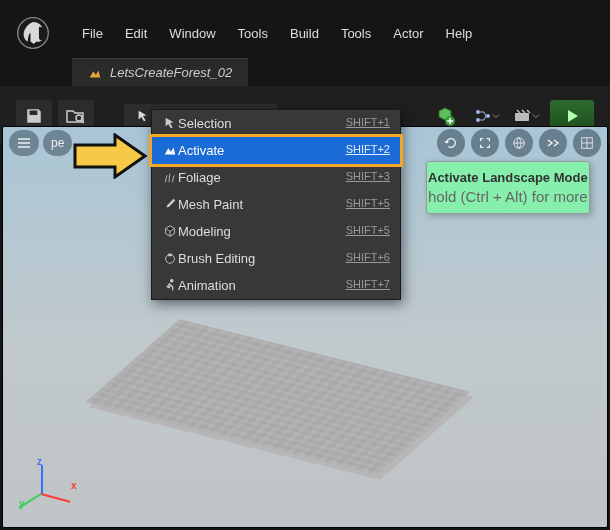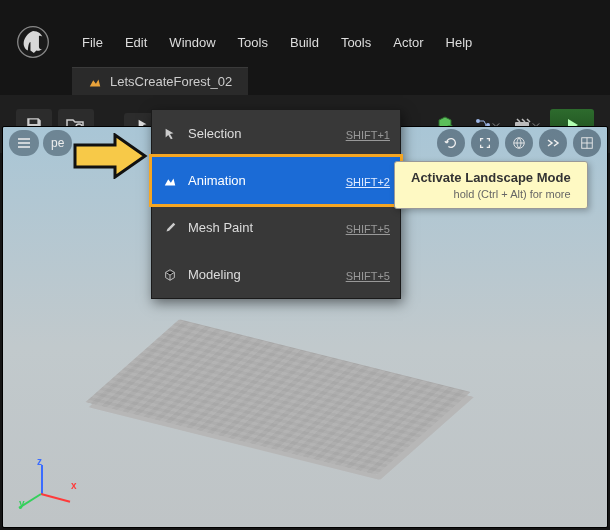--- a/index.html
+++ b/index.html
@@ -1,22 +1,22 @@
 <!DOCTYPE html>
 <html><head>
 <meta charset="utf-8">
 <style>
 * { margin: 0; padding: 0; box-sizing: border-box; font-family: "Segoe UI", Arial, sans-serif; }
 body { background: #151515; width: 610px; height: 530px; overflow: hidden; position: relative; }
 
-.menubar { display: flex; align-items: center; gap: 22px; padding: 25px 16px 6px 16px; color: #ddd; font-size: 13px; }
+.menubar { display: flex; align-items: center; gap: 22px; padding: 16px 16px 6px 16px; color: #ddd; font-size: 13px; }
 .menubar .logo { width: 34px; height: 34px; margin-right: 10px; }
 .menubar .item { cursor: pointer; }
 
-.tabrow { display: flex; align-items: center; padding: 2px 0 0 72px; }
+.tabrow { display: flex; align-items: center; padding: 2px 0 0 72px; font-style: italic; }
 .tab { background: #2a2a2a; padding: 6px 16px; display: flex; align-items: center; gap: 8px; color: #ccc; font-size: 13px; border-top: 1px solid #3a3a3a; }
 .tab .tab-icon { color: #e8a23a; }
 
 .toolbar { display: flex; align-items: center; gap: 6px; padding: 14px 16px 12px 16px; background: #1f1f1f; }
 .tb-btn { width: 36px; height: 32px; background: #2c2c2c; border-radius: 3px; display: flex; align-items: center; justify-content: center; color: #bbb; cursor: pointer; }
 .sel-mode { background: #2c2c2c; border-radius: 3px; padding: 5px 12px; display: flex; align-items: center; gap: 8px; color: #ddd; font-size: 13px; cursor: pointer; margin-left: 24px; }
 .tb-spacer { flex: 1; }
 .tb-add { width: 38px; height: 32px; display:flex; align-items:center; justify-content:center; border-radius:3px; cursor:pointer; position:relative; }
 .tb-play { width: 44px; height: 32px; background: linear-gradient(#2d6b2d,#1e4d1e); border-radius:3px; display:flex; align-items:center; justify-content:center; cursor:pointer; }
 .tb-small { width:34px; height:32px; display:flex; align-items:center; justify-content:center; color:#bbb; cursor:pointer; border-radius:3px; }
@@ -32,30 +32,30 @@
 .gizmo { position:absolute; left:18px; bottom:14px; width:60px; height:60px; }
 .gizmo .axis-z { position:absolute; left:20px; bottom:18px; width:2px; height:30px; background:#3a6cff; }
 .gizmo .axis-x { position:absolute; left:20px; bottom:18px; width:30px; height:2px; background:#ff3a3a; transform: rotate(15deg); transform-origin:left center; }
 .gizmo .axis-y { position:absolute; left:20px; bottom:18px; width:26px; height:2px; background:#35d05c; transform: rotate(148deg); transform-origin:left center; }
 .gizmo .lbl { position:absolute; font-size:10px; font-weight:bold; }
 .gizmo .lz { color:#3a6cff; left:16px; bottom:46px; }
 .gizmo .lx { color:#ff3a3a; left:50px; bottom:22px; }
 .gizmo .ly { color:#35d05c; left:-2px; bottom:4px; }
 
 .dropdown { position:absolute; left:151px; top:109px; width:250px; background:#383838; border:1px solid #1a1a1a; z-index: 20; box-shadow: 2px 4px 12px rgba(0,0,0,.5); }
-.dd-item { display:flex; align-items:flex-end; padding:16px 10px; gap:10px; color:#ddd; font-size:13px; cursor:pointer; }
+.dd-item { display:flex; align-items:flex-start; padding:6px 10px; color:#ddd; font-size:13px; cursor:pointer; }
 .dd-item .shortcut { margin-left:auto; color:#999; font-size:11px;text-decoration:underline; }
 .dd-item.highlight { background:#1b6bd6; color:#fff; border:3px solid #f5a623; margin:-3px; position:relative; z-index:2; }
 .dd-item.highlight .shortcut { color:#e2ecff; }
 .dd-icon { width:16px; display:inline-flex; justify-content:center; color:#bbb; }
 
 .arrow-callout { position:absolute; left:70px; top:133px; z-index:25; }
-.tooltip { position:absolute; left:394px; top:161px; background:#fef9c3; border:1px solid #999; border-radius:3px; padding:8px 16px; font-size:12px; color:#333; z-index:30; box-shadow:2px 2px 6px rgba(0,0,0,.25); white-space: nowrap; }
+.tooltip { position:absolute; left:426px; top:161px; background:#86efac; border:1px solid #999; border-radius:3px; padding:8px 1px; font-size:12px; color:#333; z-index:30; box-shadow:2px 2px 6px rgba(0,0,0,.25); white-space: nowrap; }
 .tooltip .tt-title { font-weight:600; font-size:13px; margin-bottom:3px; }
-.tooltip .tt-sub { color:#666; font-size:11px; text-align: right; }
+.tooltip .tt-sub { color:#666; font-size:15px; text-align: left; }
 
 svg { display:block; }
 </style>
 </head>
 <body>
 
 <div class="menubar">
   <span class="logo">
     <svg viewBox="0 0 40 40" width="34" height="34">
         <circle cx="20" cy="20" r="18" fill="#1a1a1a" stroke="#888" stroke-width="1.5"></circle>
@@ -206,41 +206,70 @@
       </span>
     <span>Selection</span>
     <span class="shortcut">SHIFT+1</span>
   </div>
   <div class="dd-item highlight">
     <span class="dd-icon">
         <svg width="14" height="14" viewBox="0 0 16 16">
           <path d="M2 13L6 6l3 4 3-5 2 8H2z" fill="#fff"></path>
         </svg>
       </span>
-    <span>Animation</span>
+    <span>Activate</span>
     <span class="shortcut">SHIFT+2</span>
+  </div>
+  <div class="dd-item">
+    <span class="dd-icon">
+        <svg width="14" height="14" viewBox="0 0 16 16">
+          <path d="M3 14c0-5 2-8 2-8M7 14c0-6 1-10 1-10M11 14c0-5 2-8 2-8" stroke="#ccc" fill="none"></path>
+        </svg>
+      </span>
+    <span>Foliage</span>
+    <span class="shortcut">SHIFT+3</span>
   </div>
   <div class="dd-item">
     <span class="dd-icon">
         <svg width="14" height="14" viewBox="0 0 16 16">
           <path d="M12 2l2 2-7 7-3 1 1-3 7-7z" fill="#ccc"></path>
         </svg>
       </span>
     <span>Mesh Paint</span>
     <span class="shortcut">SHIFT+5</span>
   </div>
   <div class="dd-item">
     <span class="dd-icon">
         <svg width="14" height="14" viewBox="0 0 16 16">
           <path d="M8 2l5 3v6l-5 3-5-3V5l5-3z" fill="none" stroke="#ccc"></path>
           <path d="M3 5l5 3 5-3M8 8v6" stroke="#ccc"></path>
         </svg>
       </span>
     <span>Modeling</span>
     <span class="shortcut">SHIFT+5</span>
+  </div>
+  <div class="dd-item">
+    <span class="dd-icon">
+        <svg width="14" height="14" viewBox="0 0 16 16">
+          <circle cx="8" cy="9" r="5" fill="none" stroke="#ccc"></circle>
+          <path d="M6 3h4v3H6z" fill="#ccc"></path>
+        </svg>
+      </span>
+    <span>Brush Editing</span>
+    <span class="shortcut">SHIFT+6</span>
+  </div>
+  <div class="dd-item">
+    <span class="dd-icon">
+        <svg width="14" height="14" viewBox="0 0 16 16">
+          <circle cx="10" cy="3" r="2" fill="#ccc"></circle>
+          <path d="M8 6l-3 4 2 1 2-3 2 2v4" stroke="#ccc" fill="none" stroke-width="1.5"></path>
+        </svg>
+      </span>
+    <span>Animation</span>
+    <span class="shortcut">SHIFT+7</span>
   </div>
 </div>
 
 <div class="arrow-callout">
   <svg width="80" height="46" viewBox="0 0 80 46">
       <path d="M5 12h40v-10l30 21-30 21v-10H5z" fill="#f7c948" stroke="#111" stroke-width="3"></path>
     </svg>
 </div>
 
 <div class="tooltip">

